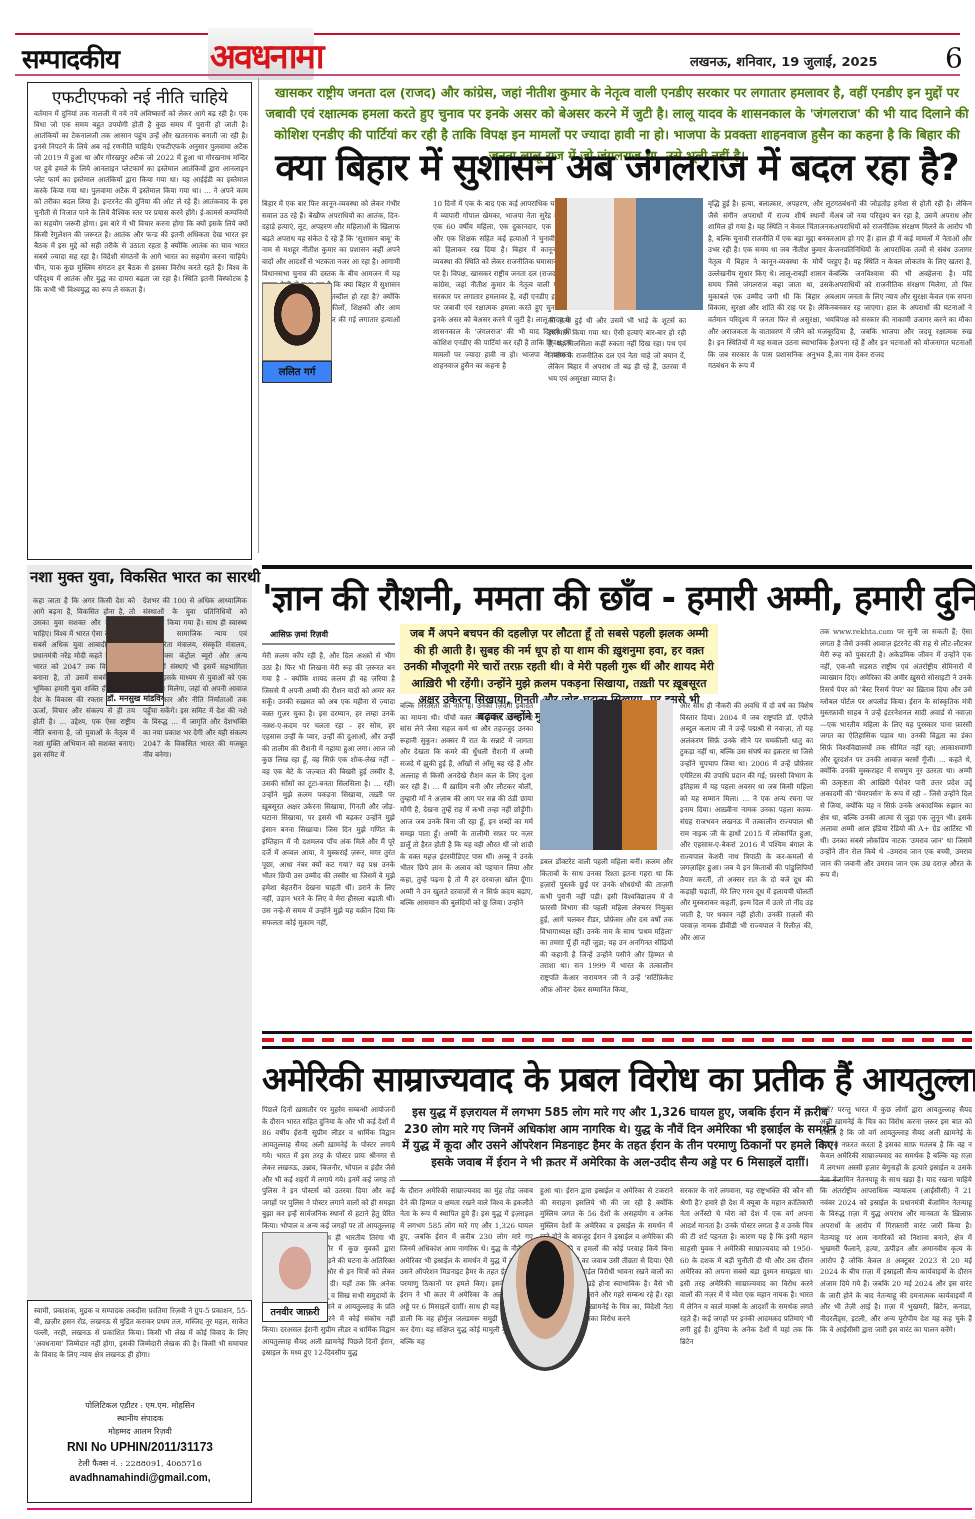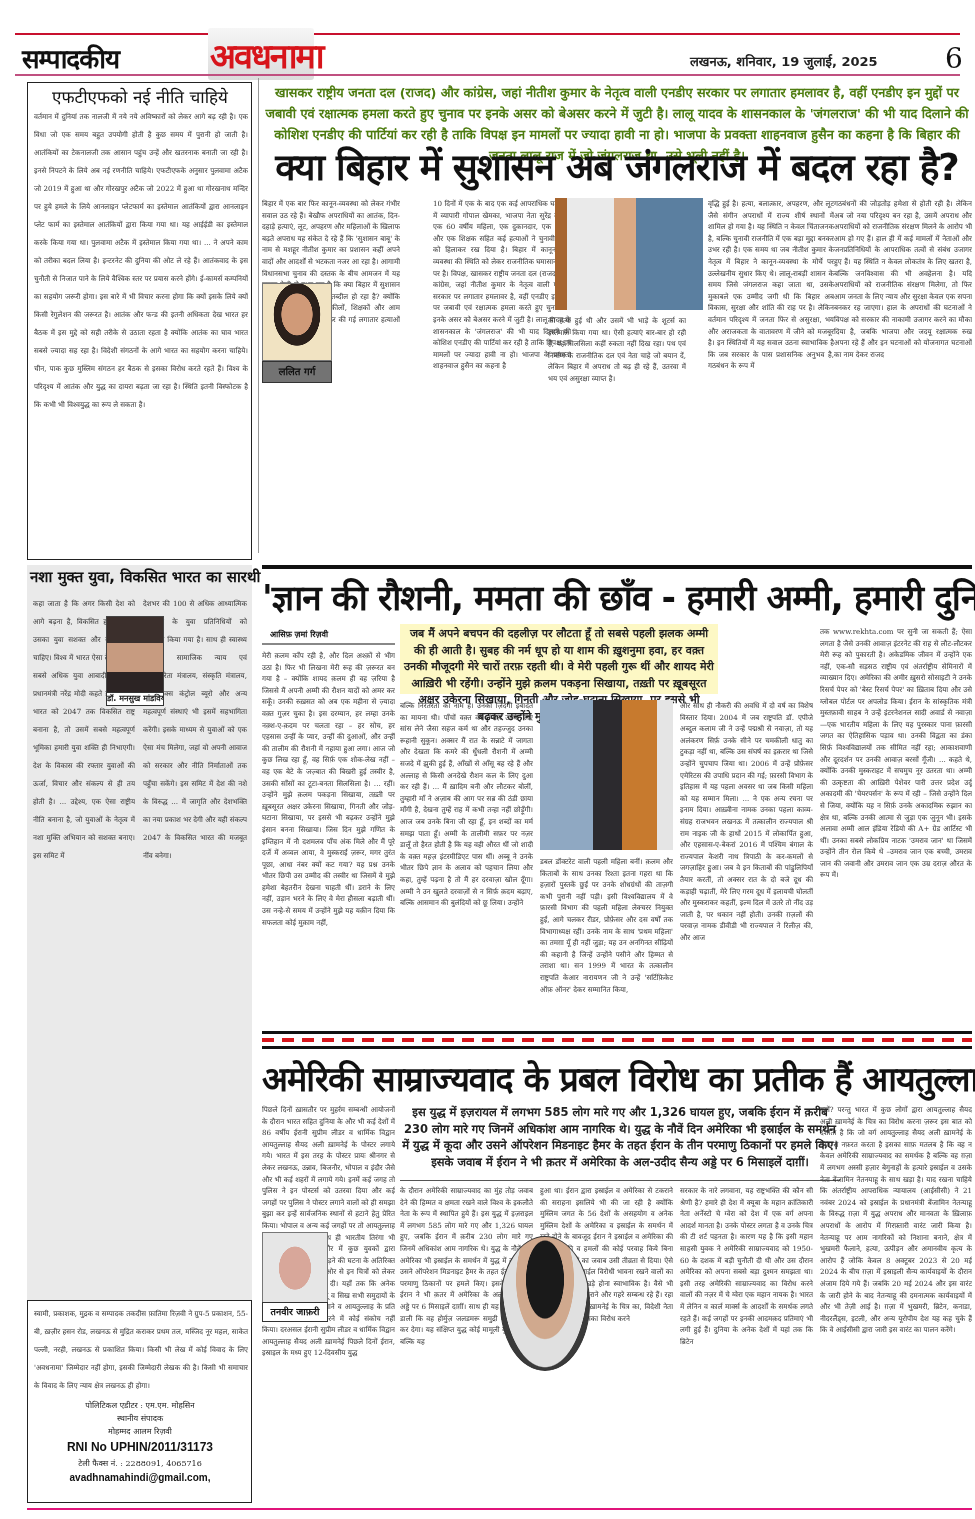--- a/index.html
+++ b/index.html
@@ -13,21 +13,21 @@
   #section-name { left: 22px; top: 40px; font-size: 26px; font-weight: bold; font-family: "DejaVu Sans", sans-serif; color: #111; letter-spacing: -1px; }
   #logo-box { left: 208px; top: 28px; width: 106px; height: 52px; background: linear-gradient(#f6f6f6, #dcdcdc); border-radius: 3px; }
   #logo-text { left: 210px; top: 32px; font-size: 34px; font-weight: bold; color: #d7141a; letter-spacing: -2px; }
   #dateline { left: 690px; top: 52px; font-size: 13px; font-weight: bold; color: #222; }
   #page-number { left: 945px; top: 42px; font-size: 28px; font-family: "DejaVu Serif", serif; color: #111; }
 
   
   .left-box { border: 1.5px solid #222; }
   #editorial-box { left: 27px; top: 82px; width: 225px; height: 478px; }
   #editorial-title { left: 30px; top: 85px; width: 220px; text-align: center; font-size: 17px; font-weight: normal; color: #111; }
-  .small-text { font-size: 7.1px; line-height: 18px; color: #333; text-align: justify; font-family: "DejaVu Serif", serif; }
+  .small-text { font-size: 7.1px; line-height: 11px; color: #333; text-align: justify; font-family: "DejaVu Serif", serif; }
   #editorial-body { left: 34px; top: 108px; width: 214px; height: 448px; overflow: hidden; }
 
   #youth-panel { left: 27px; top: 565px; width: 225px; height: 735px; background: #eaeaea; }
   #youth-title { left: 30px; top: 566px; width: 222px; text-align: center; font-size: 15px; font-weight: bold; color: #111; white-space: nowrap; }
   #youth-col1 { left: 33px; top: 595px; width: 102px; height: 700px; overflow: hidden; }
   #youth-col2 { left: 143px; top: 595px; width: 104px; height: 700px; overflow: hidden; }
   #mandaviya-photo { left: 106px; top: 616px; width: 58px; height: 90px; background: linear-gradient(#3b2f2c 0 30%, #c79b80 30% 62%, #2c2424 62% 100%); border: 1px solid #444; }
   #mandaviya-caption { left: 106px; top: 692px; width: 58px; height: 14px; background: #fff; border: 1px solid #333; font-size: 8px; text-align: center; line-height: 12px; font-weight: bold; white-space: nowrap; overflow: hidden; }
 
   #imprint-box { left: 27px; top: 1300px; width: 225px; height: 203px; }
@@ -47,21 +47,21 @@
   
   #bihar-deck { left: 262px; top: 82px; width: 710px; font-size: 12.8px; line-height: 21px; font-weight: bold; color: #4d7c0f; text-align: center; }
   #bihar-headline { left: 262px; top: 140px; width: 710px; text-align: center; font-size: 37px; font-weight: bold; color: #111; letter-spacing: -1px; white-space: nowrap; }
   .col { overflow: hidden; }
   #bihar-col1 { left: 262px; top: 198px; width: 138px; height: 360px; }
   #bihar-col2 { left: 405px; top: 198px; width: 138px; height: 360px; margin-left: 28px; }
   #bihar-col3 { left: 548px; top: 198px; width: 138px; height: 360px; }
   #bihar-col4 { left: 691px; top: 198px; width: 138px; height: 360px; }
   #bihar-col5 { left: 834px; top: 198px; width: 138px; height: 360px; }
   #garg-photo { left: 262px; top: 283px; width: 70px; height: 78px; background: radial-gradient(ellipse at 50% 40%, #d09a78 0 32%, #2a1f1a 33% 48%, #f1e3c2 49%); border: 1px solid #777; }
-  #garg-caption { left: 262px; top: 361px; width: 70px; height: 22px; background: #737373; border: 1px solid #333; font-size: 10px; font-weight: bold; text-align: center; line-height: 20px; color: #111; white-space: nowrap; }
+  #garg-caption { left: 262px; top: 361px; width: 70px; height: 22px; background: #3b82f6; border: 1px solid #333; font-size: 10px; font-weight: bold; text-align: center; line-height: 20px; color: #111; white-space: nowrap; }
   #bihar-photo { left: 555px; top: 198px; width: 148px; height: 112px; background: linear-gradient(90deg, #a7652f 0 8%, #eaeaea 8% 40%, #d9a985 40% 55%, #5b7fa0 55% 100%); }
 
   
   #ammi-top-rule { left: 262px; top: 565px; width: 710px; height: 4px; background: #111; }
   #ammi-headline { left: 262px; top: 573px; width: 710px; text-align: center; font-size: 35px; font-weight: bold; color: #111; letter-spacing: -1px; white-space: nowrap; }
   #ammi-byline { left: 270px; top: 628px; width: 125px; font-size: 8px; font-weight: bold; color: #111; }
   #ammi-byline-rule { left: 262px; top: 643px; width: 133px; height: 2px; background: #888; }
   #ammi-pullquote { left: 400px; top: 624px; width: 318px; height: 70px; background: #fdf8c5; padding: 2px 4px; font-size: 11px; line-height: 16.5px; font-weight: bold; text-align: center; color: #222; }
   #ammi-col1 { left: 262px; top: 650px; width: 133px; height: 375px; }
   #ammi-col2 { left: 400px; top: 700px; width: 133px; height: 325px; }

